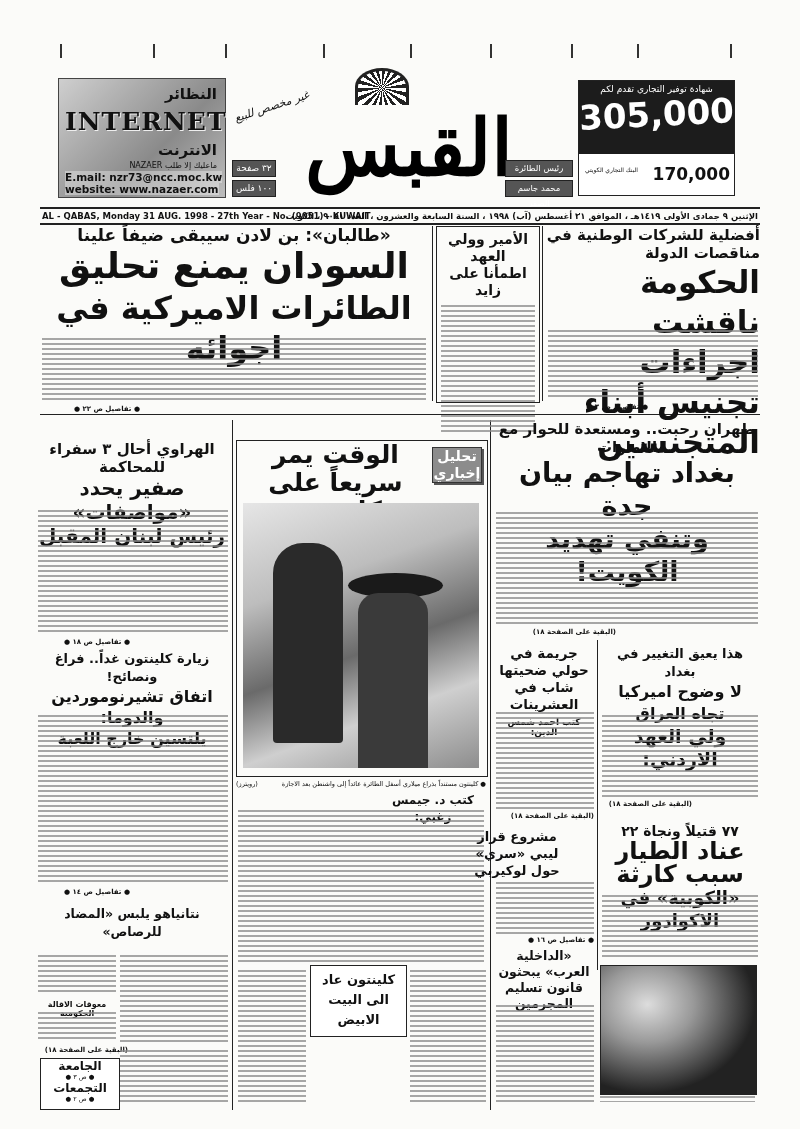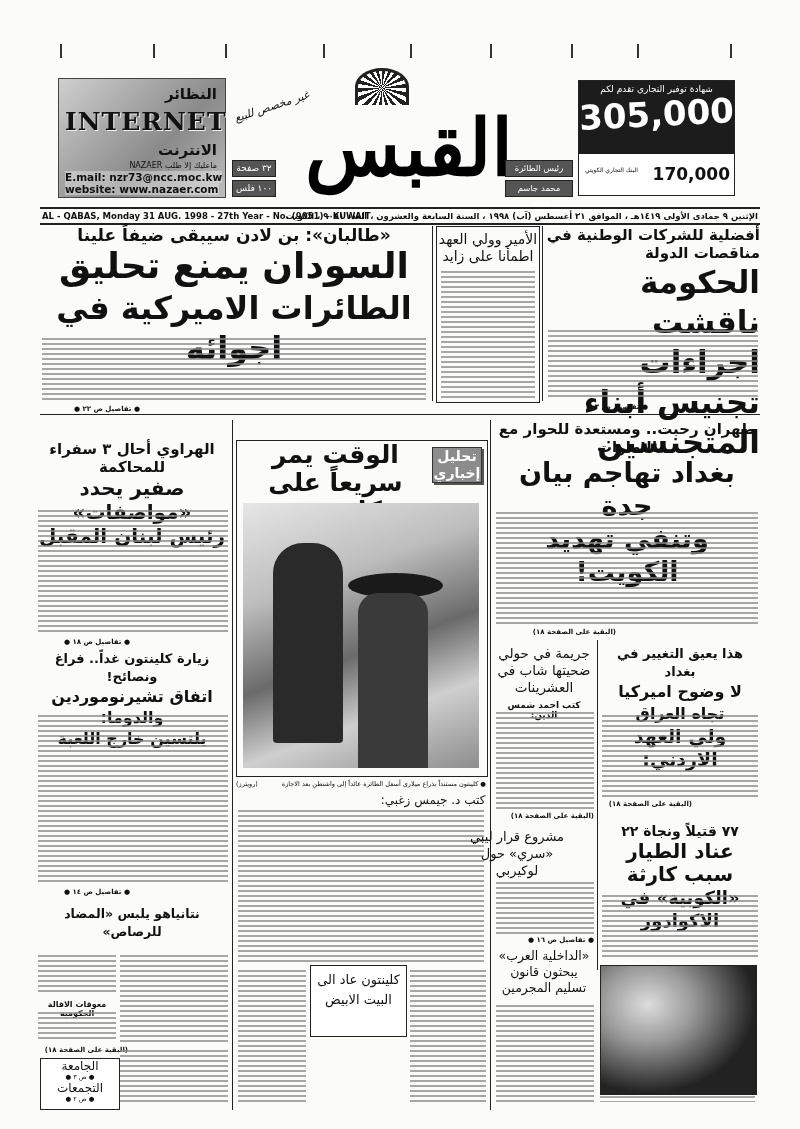--- a/index.html
+++ b/index.html
@@ -31,21 +31,21 @@
   .ad-right .bot .num2{position:absolute;right:4px;top:10px;font-weight:bold;font-size:17px;}
   .ad-right .bot .bank{position:absolute;left:6px;top:12px;font-size:6px;direction:rtl;}
   .dateline{left:40px;top:207px;width:720px;height:14px;border-top:2px solid #222;border-bottom:2px solid #222;font-size:8.5px;font-weight:bold;line-height:14px;}
   .dateline .en{position:absolute;left:2px;}
   .dateline .ar{position:absolute;right:2px;direction:rtl;}
   
   .kicker{font-weight:bold;font-size:15px;line-height:18px;}
   .head-xl{font-weight:bold;font-size:34px;line-height:40px;}
   .head-l{font-weight:bold;font-size:24px;line-height:28px;}
   .head-m{font-weight:bold;font-size:18px;line-height:22px;}
-  .head-s{font-weight:normal;font-size:14px;line-height:17px;text-align:center;}
+  .head-s{font-weight:bold;font-size:14px;line-height:17px;text-align:center;}
   .lines{background:repeating-linear-gradient(to bottom,#8a8a8a 0 2px,transparent 2px 5px);opacity:.75;}
   .vr{position:absolute;width:1px;background:#222;}
   .hr{position:absolute;height:1px;background:#222;}
   .boxed{border:1px solid #222;}
   .more{font-size:7px;font-weight:bold;direction:rtl;}
   .photo{background:linear-gradient(160deg,#e6e6e6 0%,#bdbdbd 30%,#6a6a6a 55%,#cfcfcf 75%,#8d8d8d 100%);}
   .photo2{background:radial-gradient(ellipse at 30% 30%,#ddd 0%,#999 30%,#222 70%);}
   .badge{background:#8c8c8c;color:#fff;font-weight:bold;font-size:14px;line-height:17px;text-align:center;border:1px solid #333;box-shadow:2px 2px 0 #555;}
   .caption{font-size:6.5px;direction:rtl;}
 </style>
@@ -194,21 +194,21 @@
 <div class="abs more" style="left:40px;top:888px;width:90px">● تفاصيل ص ١٤ ●</div>
 
 <div class="abs rtl ctr" style="left:467px;top:828px;width:100px">
   <div class="head-s" style="font-size:13px;line-height:17px">مشروع قرار ليبي «سري» حول لوكيربي</div>
 </div>
 <div class="abs lines" style="left:496px;top:882px;width:98px;height:52px"></div>
 <div class="abs more" style="left:496px;top:936px;width:98px">● تفاصيل ص ١٦ ●</div>
 
 <div class="abs rtl ctr" style="left:600px;top:822px;width:160px">
   <div class="kicker" style="font-size:14px;letter-spacing:1px">٧٧ قتيلاً ونجاة ٢٢</div>
-  <div class="head-m" style="font-size:20px;line-height:23px">عناد الطيار سبب كارثة</div>
+  <div class="head-m" style="font-size:24px;line-height:23px">عناد الطيار سبب كارثة</div>
   <div class="head-m" style="font-size:18px;line-height:23px">«الكوبية» في الاكوادور</div>
 </div>
 <div class="abs lines" style="left:602px;top:895px;width:156px;height:65px"></div>
 <div class="abs photo2 boxed" style="left:600px;top:965px;width:155px;height:128px"></div>
 <div class="abs lines" style="left:600px;top:1096px;width:155px;height:6px"></div>
 
 <div class="abs rtl ctr" style="left:494px;top:948px;width:100px">
   <div class="head-s" style="font-size:12.5px;line-height:16px">«الداخلية العرب» يبحثون قانون تسليم المجرمين</div>
 </div>
 <div class="abs lines" style="left:496px;top:1005px;width:98px;height:100px"></div>

